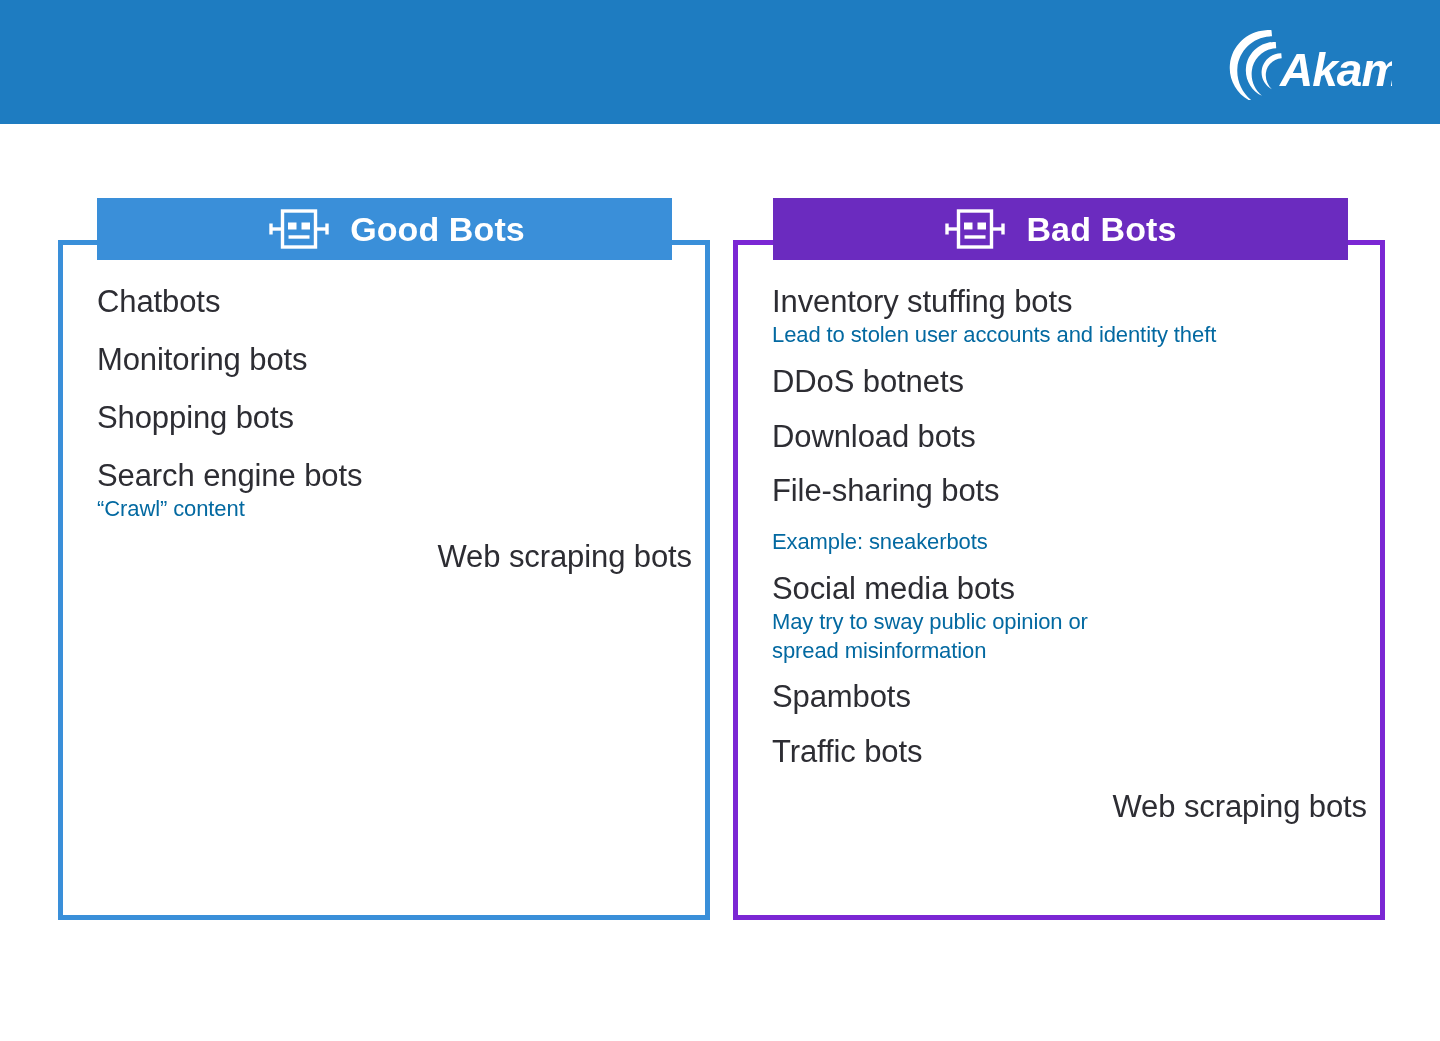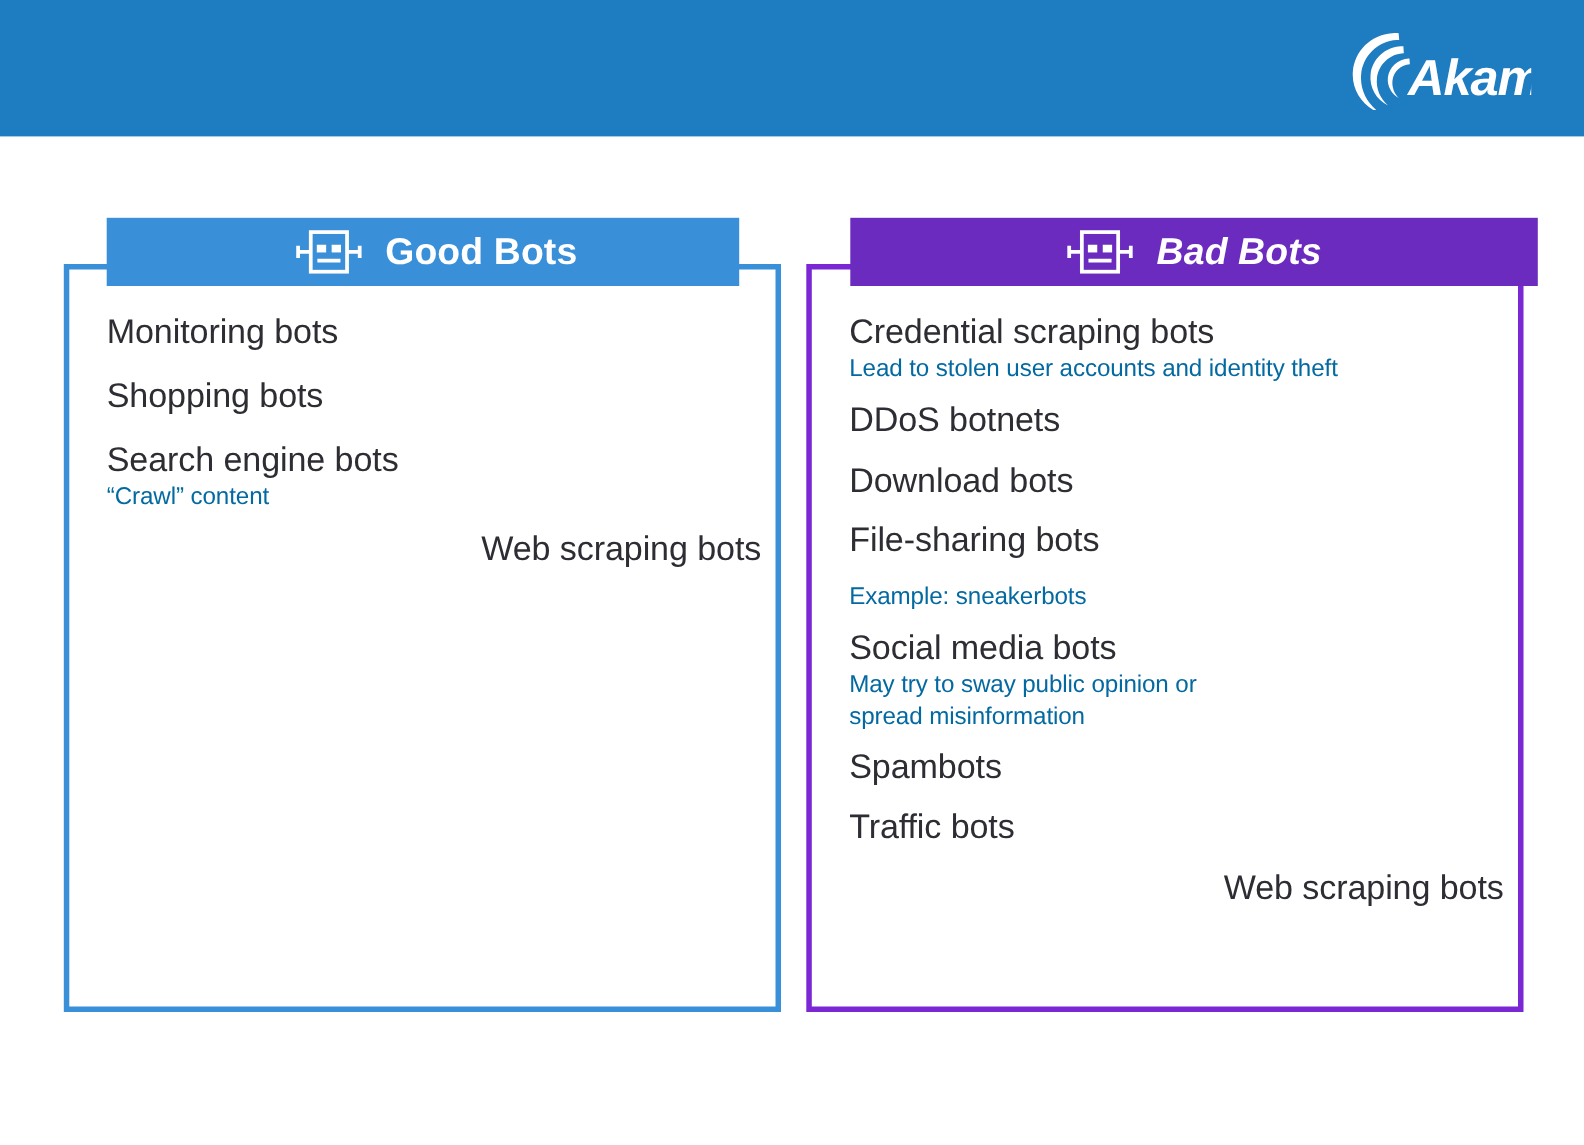--- a/index.html
+++ b/index.html
@@ -94,23 +94,22 @@
   
   #panel-bad {
     left: 733px;
     top: 198px;
     width: 652px;
     height: 722px;
   }
   #panel-bad .panel-frame { border-color: #7b27d4; }
   #panel-bad .panel-header {
     left: 40px;
-    width: 625px;
+    width: 575px;
     background: #6b2bbf;
-    font-style: italic;
   }
 
   
   .bot-list {
     position: absolute;
     top: 86px;
     left: 39px;
     right: 18px;
     z-index: 2;
     list-style: none;
@@ -175,20 +174,23 @@
           </g>
           <rect x="20" y="16.5" width="8.5" height="7" fill="#ffffff"></rect>
           <rect x="33.5" y="16.5" width="8.5" height="7" fill="#ffffff"></rect>
         </svg>
       </span>
       <span class="panel-header-title">Good Bots</span>
     </div>
 
     <ul class="bot-list">
       <li class="bot-item">
+        <div class="bot-title">Chatbots</div>
+      </li>
+      <li class="bot-item">
         <div class="bot-title">Monitoring bots</div>
       </li>
       <li class="bot-item">
         <div class="bot-title">Shopping bots</div>
       </li>
       <li class="bot-item has-sub">
         <div class="bot-title">Search engine bots</div>
         <div class="bot-sub">“Crawl” content</div>
       </li>
       <li class="bot-item has-sub">
@@ -213,21 +215,21 @@
           </g>
           <rect x="20" y="16.5" width="8.5" height="7" fill="#ffffff"></rect>
           <rect x="33.5" y="16.5" width="8.5" height="7" fill="#ffffff"></rect>
         </svg>
       </span>
       <span class="panel-header-title">Bad Bots</span>
     </div>
 
     <ul class="bot-list">
       <li class="bot-item has-sub">
-        <div class="bot-title">Credential scraping bots</div>
+        <div class="bot-title">Inventory stuffing bots</div>
         <div class="bot-sub">Lead to stolen user accounts and identity theft</div>
       </li>
       <li class="bot-item">
         <div class="bot-title">DDoS botnets</div>
       </li>
       <li class="bot-item">
         <div class="bot-title">Download bots</div>
       </li>
       <li class="bot-item">
         <div class="bot-title">File-sharing bots</div>

